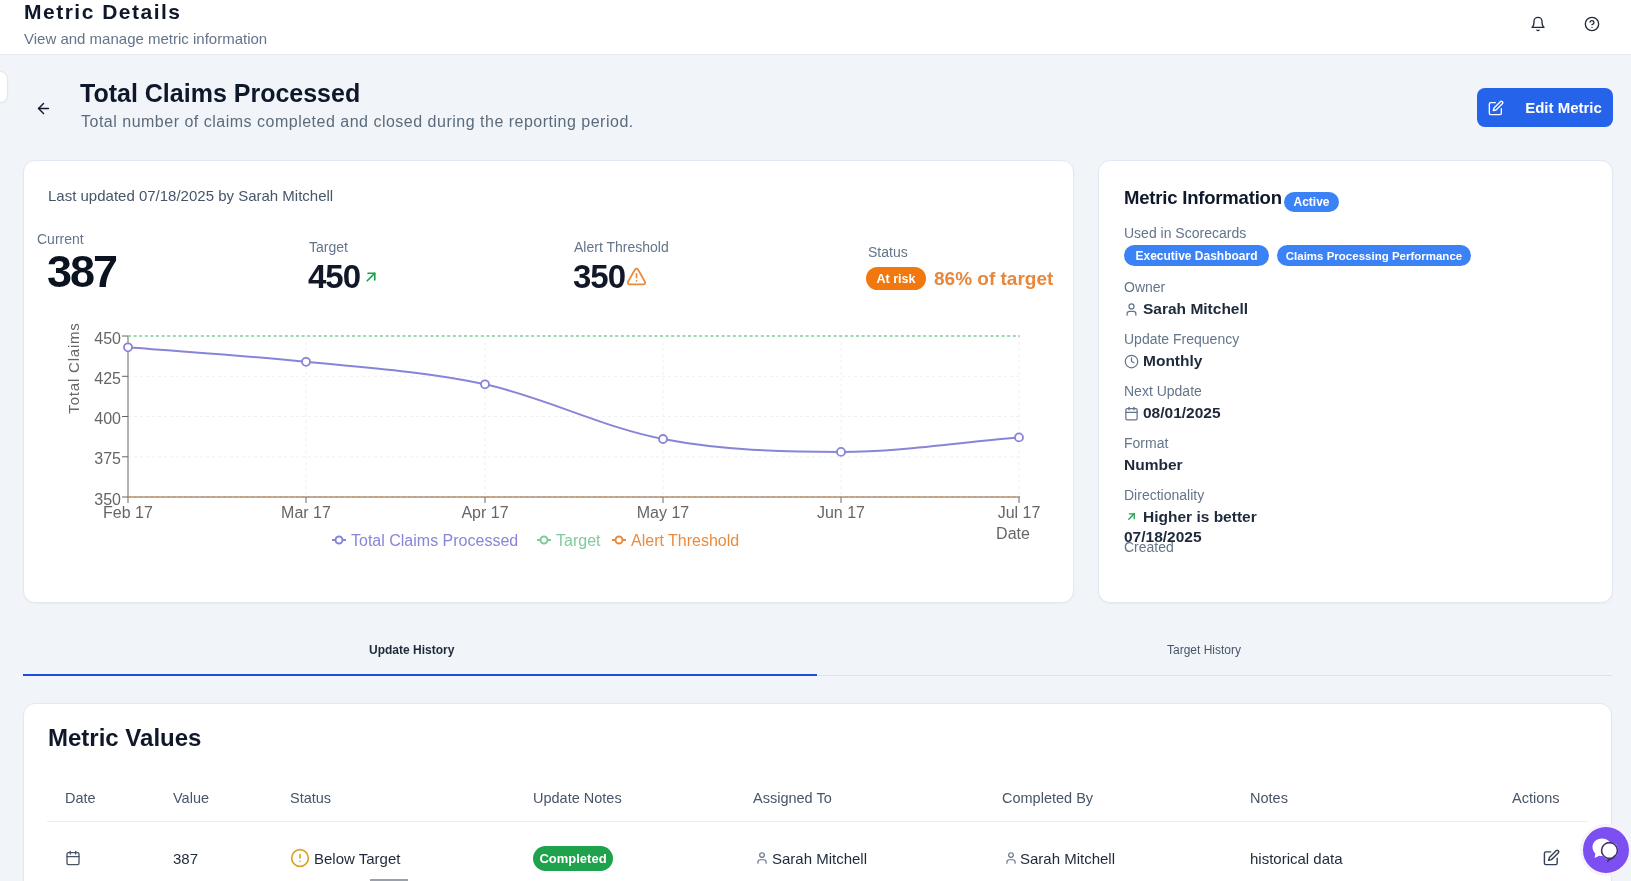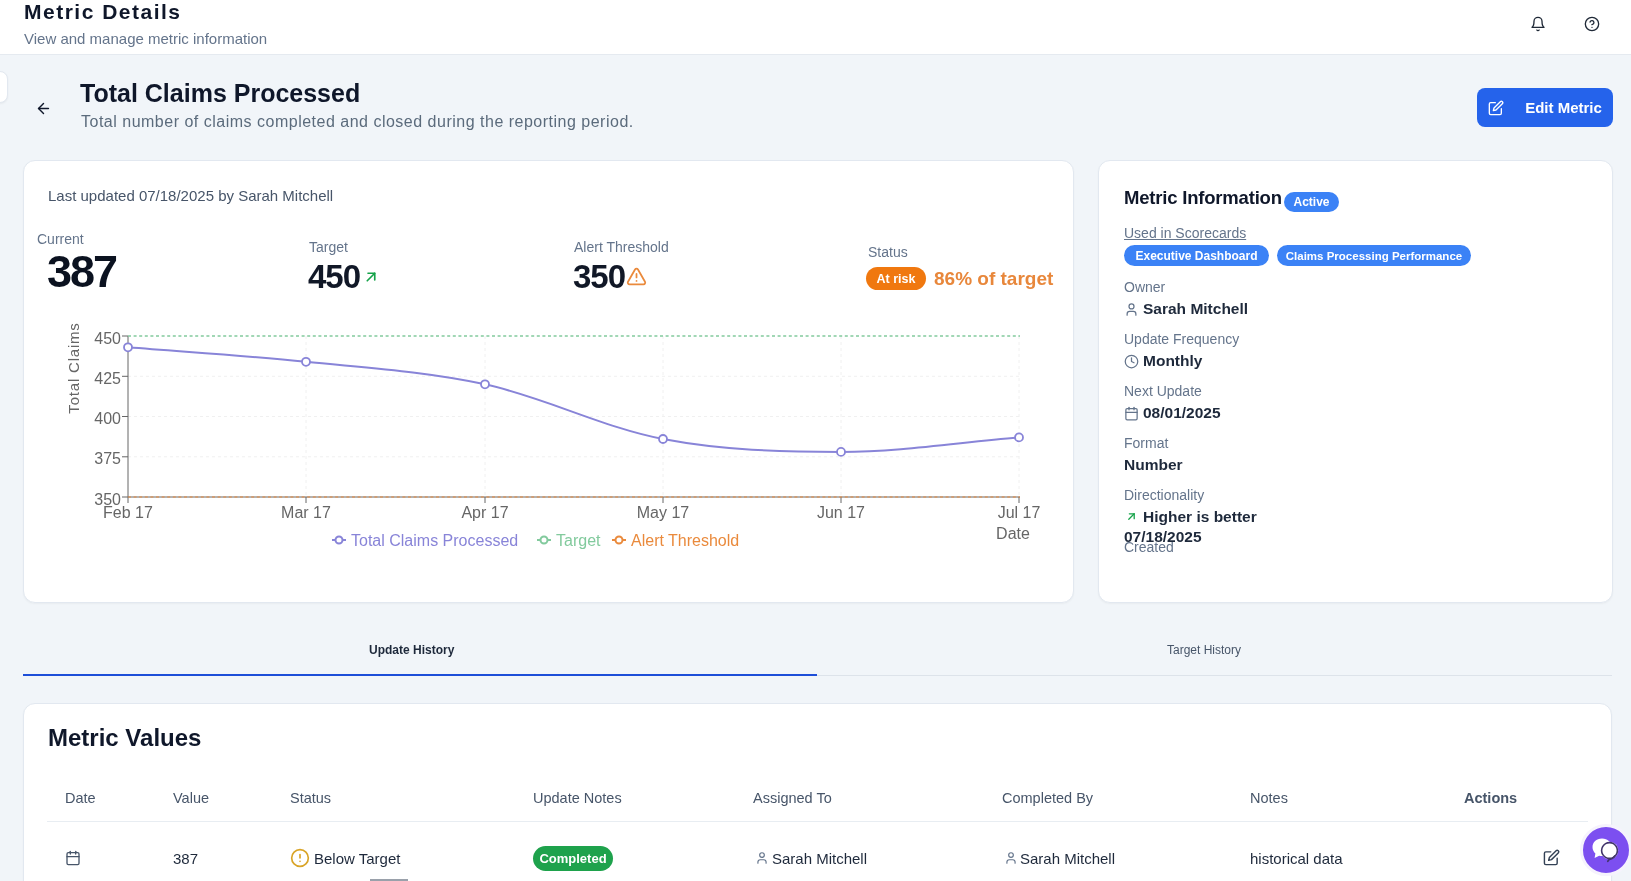--- a/index.html
+++ b/index.html
@@ -172,21 +172,21 @@
     <text x="516" y="225.5" fill="#82ca9d">Target</text>
     <line x1="572" y1="220" x2="586" y2="220" stroke="#ea8a3c" stroke-width="2"></line>
     <circle cx="579" cy="220" r="3.5" fill="#fff" stroke="#ea8a3c" stroke-width="2"></circle>
     <text x="591" y="225.5" fill="#ea8a3c">Alert Threshold</text>
   </g>
 </svg>
 
 <div class="card" id="infocard"></div>
 <div class="abs" style="left:1124px; top:187px; font-size:18.5px; font-weight:bold; color:#0f172a; letter-spacing:-0.2px;">Metric Information</div>
 <div class="bluepill" style="left:1284px; top:192px; width:55px; height:20px; font-size:12px;">Active</div>
-<div class="infolabel" style="top:225px;text-decoration:underline;">Used in Scorecards</div>
+<div class="infolabel" style="top:225px;">Used in Scorecards</div>
 <div class="bluepill" style="left:1124px; top:245px; width:145px; height:21px; font-size:12px;">Executive Dashboard</div>
 <div class="bluepill" style="left:1277px; top:245px; width:194px; height:21px; font-size:11.5px;">Claims Processing Performance</div>
 <div class="infolabel" style="top:279px;">Owner</div>
 <div class="abs" style="left:1124px; top:302px; color:#64748b;">
   <svg width="15" height="15" viewBox="0 0 24 24" fill="none" stroke="#64748b" stroke-width="2" stroke-linecap="round" stroke-linejoin="round">
       <path d="M19 21v-2a4 4 0 0 0-4-4H9a4 4 0 0 0-4 4v2"></path>
       <circle cx="12" cy="7" r="4"></circle>
     </svg>
 </div>
 <div class="infoval" style="left:1143px; top:300px;">Sarah Mitchell</div>
@@ -229,21 +229,21 @@
 
 <div class="card" id="tablecard"></div>
 <div class="mvh">Metric Values</div>
 <div class="th" style="left:65px;">Date</div>
 <div class="th" style="left:173px;">Value</div>
 <div class="th" style="left:290px;">Status</div>
 <div class="th" style="left:533px;">Update Notes</div>
 <div class="th" style="left:753px;">Assigned To</div>
 <div class="th" style="left:1002px;">Completed By</div>
 <div class="th" style="left:1250px;">Notes</div>
-<div class="th" style="left:1464px;font-weight:bold;">Actions</div>
+<div class="th" style="left:1512px;">Actions</div>
 <div class="tdiv"></div>
 <div class="abs" style="left:65px; top:850px;">
   <svg width="16" height="16" viewBox="0 0 24 24" fill="none" stroke="#475569" stroke-width="2" stroke-linecap="round" stroke-linejoin="round">
       <rect x="3" y="4" width="18" height="18" rx="2"></rect>
       <path d="M16 2v4"></path>
       <path d="M8 2v4"></path>
       <path d="M3 10h18"></path>
     </svg>
 </div>
 <div class="td" style="left:173px;">387</div>

